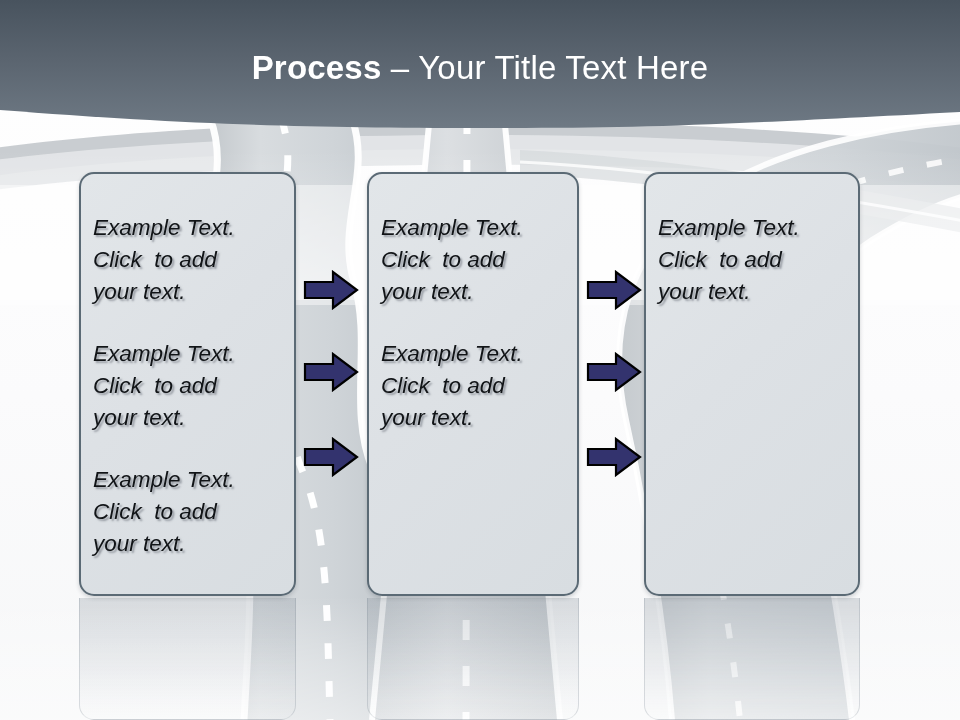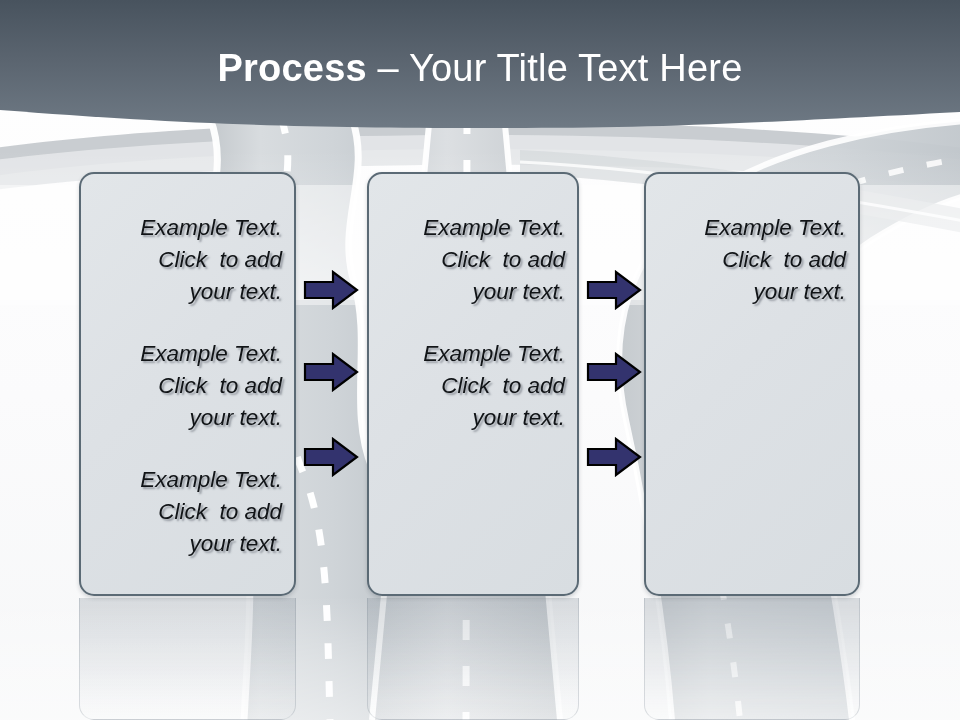--- a/index.html
+++ b/index.html
@@ -38,21 +38,21 @@
     pointer-events: none;
   }
 
   #title {
     position: absolute;
     left: 0;
     top: 48px;
     width: 960px;
     text-align: center;
     color: #ffffff;
-    font-size: 38px;
+    font-size: 33px;
     line-height: 40px;
     letter-spacing: 0.2px;
     white-space: nowrap;
   }
   #title .t-bold {
     font-weight: bold;
   }
   #title .t-dash {
     font-weight: normal;
   }
@@ -61,21 +61,21 @@
   }
 
   
   .card {
     position: absolute;
     box-sizing: border-box;
     background: linear-gradient(135deg, #e2e6e9 0%, #dde1e5 45%, #d8dde1 100%);
     border: 2px solid #5b6a75;
     border-radius: 15px;
     padding-top: 38px;
-    text-align: right;
+    text-align: left;
     box-shadow: 0 2px 4px rgba(40,50,60,0.20);
   }
 
   .blk {
     font-style: italic;
     font-weight: normal;
     font-size: 22.5px;
     line-height: 32px;
     color: #111417;
     text-shadow: 2px 2px 2px rgba(90,95,105,0.55);

